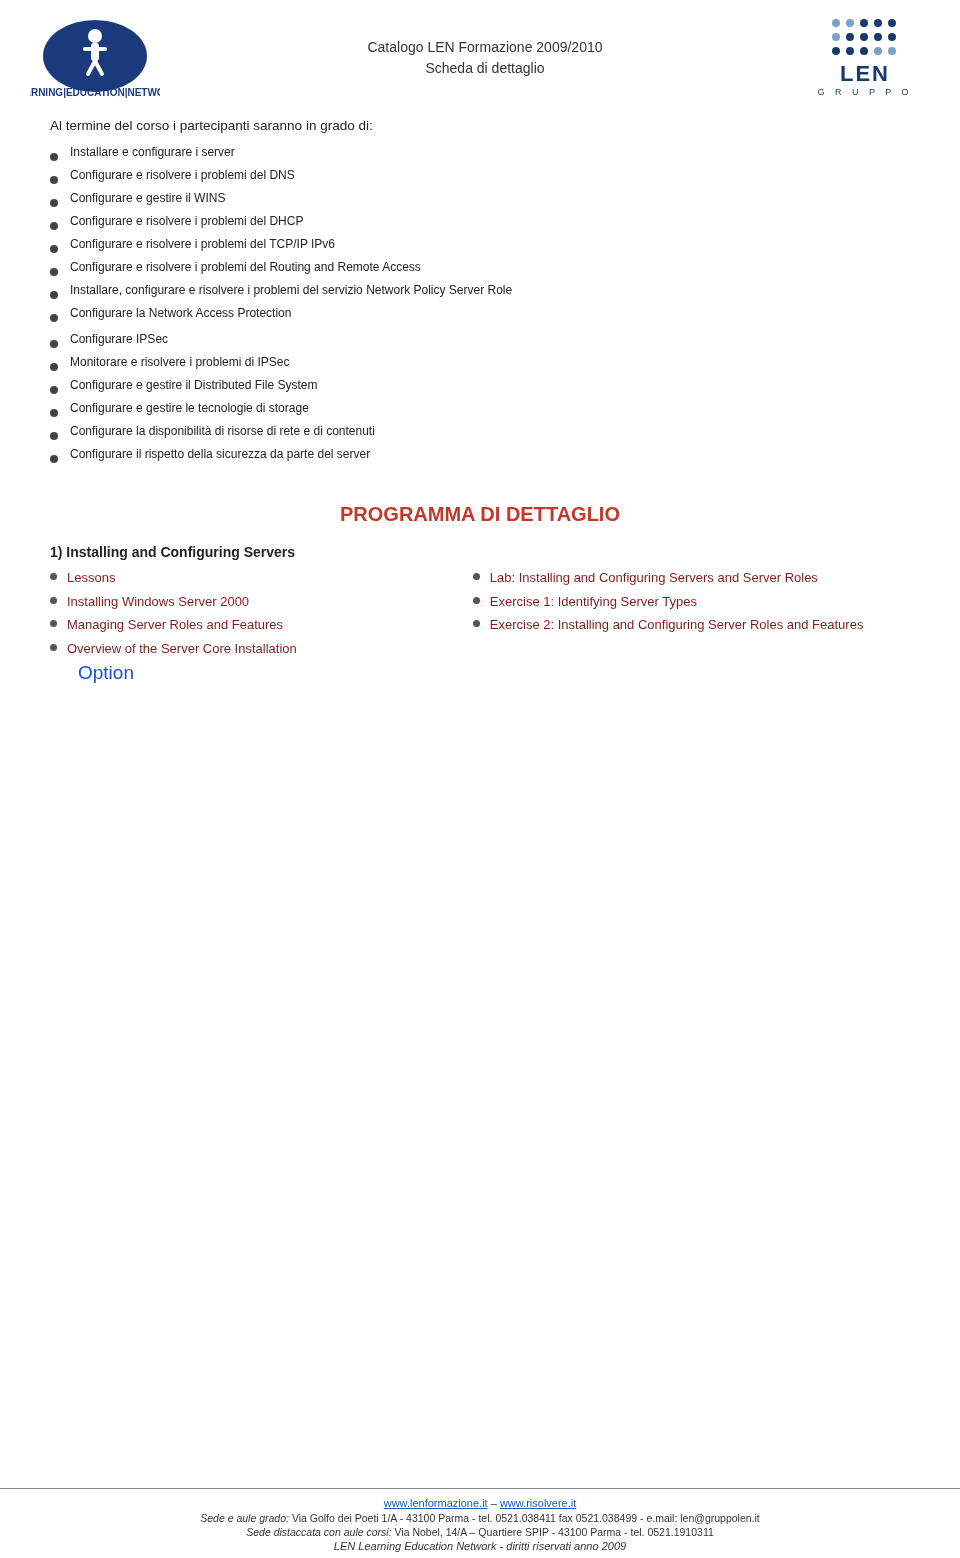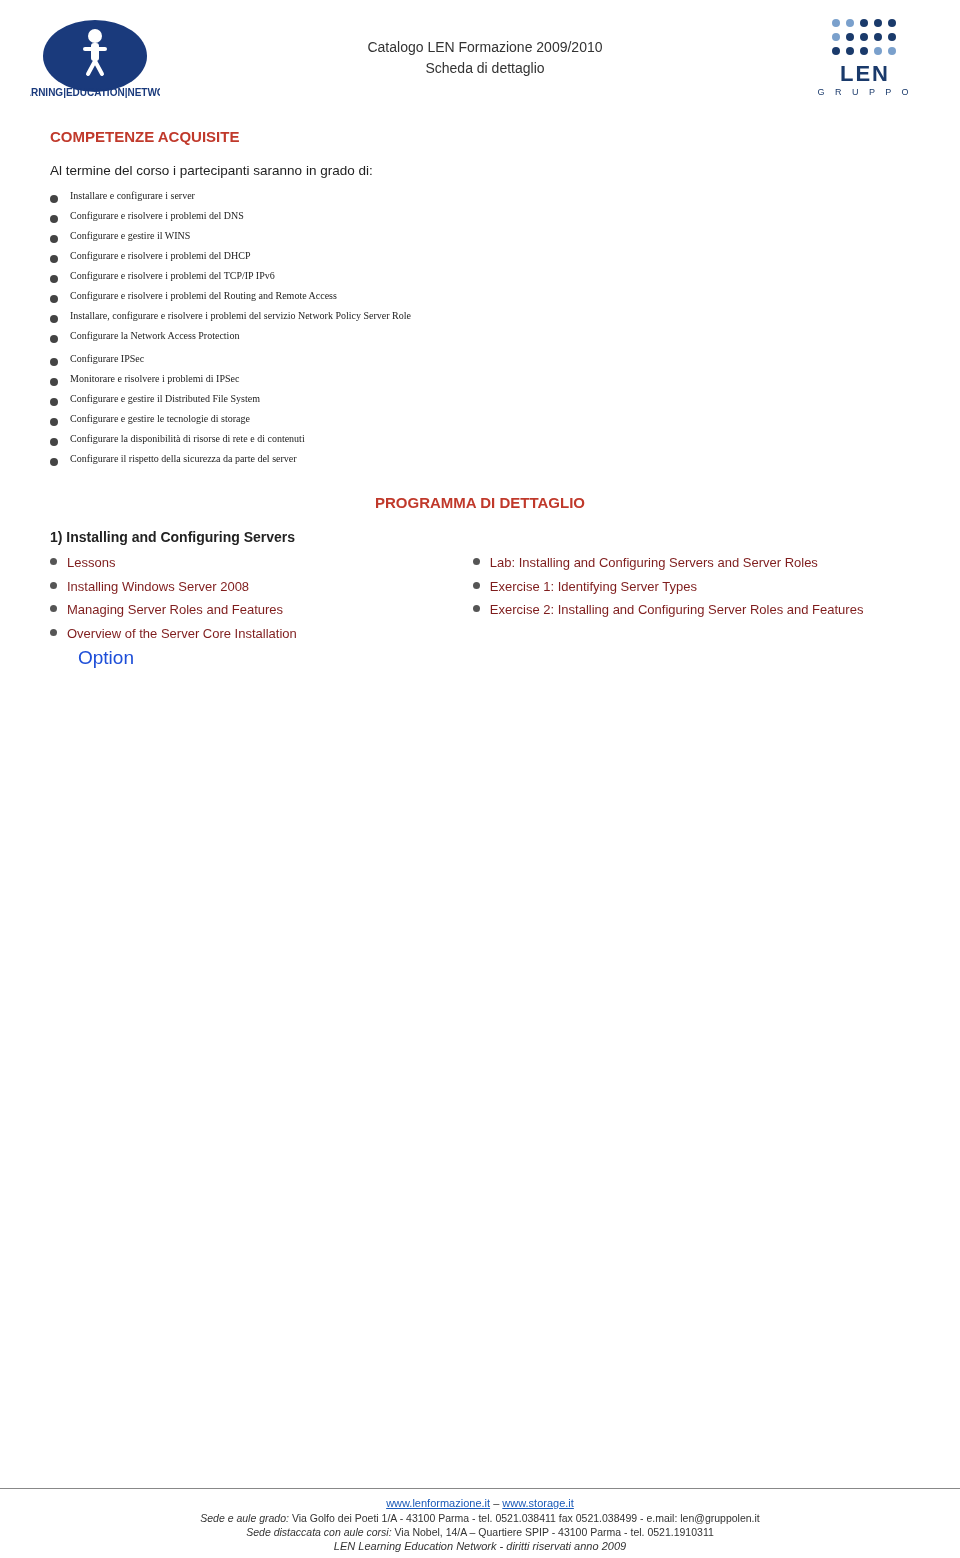--- a/index.html
+++ b/index.html
@@ -95,41 +95,40 @@
     }
     .bullet-list {
       list-style: none;
       padding: 0;
       margin: 0 0 8px 0;
     }
     .bullet-list li {
       display: flex;
       align-items: flex-end;
       margin-bottom: 5px;
-      font-size: 10px;
+      font-size: 12px;
       color: #222;
       line-height: 1.5;
-      font-family: Liberation Serif, serif;
     }
     .bullet-dot {
       display: inline-block;
       width: 8px;
       height: 8px;
       border-radius: 50%;
       background: #444;
       margin-right: 12px;
       margin-top: 6px;
       flex-shrink: 0;
     }
     .programma-title {
-      font-size: 15px;
+      font-size: 20px;
       font-weight: bold;
       color: #c0392b;
       text-align: center;
-      margin: 28px 0 18px 0;
+      margin: 40px 0 18px 0;
     }
 
     
     .programma-section {
       margin-bottom: 9px;
     }
     .programma-heading {
       font-size: 14px;
       font-weight: bold;
       color: #222;
@@ -269,21 +268,20 @@
         <div class="dot light"></div>
         <div class="dot light"></div>
       </div>
       <div class="len-gruppo-text">LEN</div>
       <div class="gruppo-text">G R U P P O</div>
     </div>
   </div>
 
   <div class="content">
 
-    <div class="section-title">COMPETENZE ACQUISITE</div>
 
     <p class="intro-text">Al termine del corso i partecipanti saranno in grado di:</p>
 
     <ul class="bullet-list">
       <li>
           <span class="bullet-dot"></span>
           <span>Installare e configurare i server</span>
         </li>
       <li>
           <span class="bullet-dot"></span>
@@ -349,21 +347,21 @@
       <div class="two-col">
 
         <div class="col-left">
           <ul class="sub-bullet-list">
             <li>
               <span class="sub-bullet-dot"></span>
               <span>Lessons</span>
             </li>
             <li>
               <span class="sub-bullet-dot"></span>
-              <span>Installing Windows Server 2008</span>
+              <span>Installing Windows Server 2000</span>
             </li>
             <li>
               <span class="sub-bullet-dot"></span>
               <span>Managing Server Roles and Features</span>
             </li>
             <li>
               <span class="sub-bullet-dot"></span>
               <span>Overview of the Server Core Installation</span>
             </li>
           </ul>
@@ -388,21 +386,21 @@
         </div>
       </div>
     </div>
 
   </div>
 
   <div class="footer">
     <div class="footer-links">
       <a href="#">www.lenformazione.it</a>
       <span> –  </span>
-      <a href="#">www.storage.it</a>
+      <a href="#">www.risolvere.it</a>
     </div>
     <div class="footer-line">
       <span class="italic">Sede e aule grado:</span>
       <span> Via Golfo dei Poeti 1/A - 43100 Parma -  tel. 0521.038411 fax 0521.038499 - e.mail: len@gruppolen.it</span>
     </div>
     <div class="footer-line">
       <span class="italic">Sede distaccata con aule corsi:</span>
       <span> Via  Nobel, 14/A – Quartiere SPIP - 43100 Parma - tel. 0521.1910311</span>
     </div>
     <div class="footer-bottom">LEN Learning Education Network  - diritti riservati anno 2009</div>

